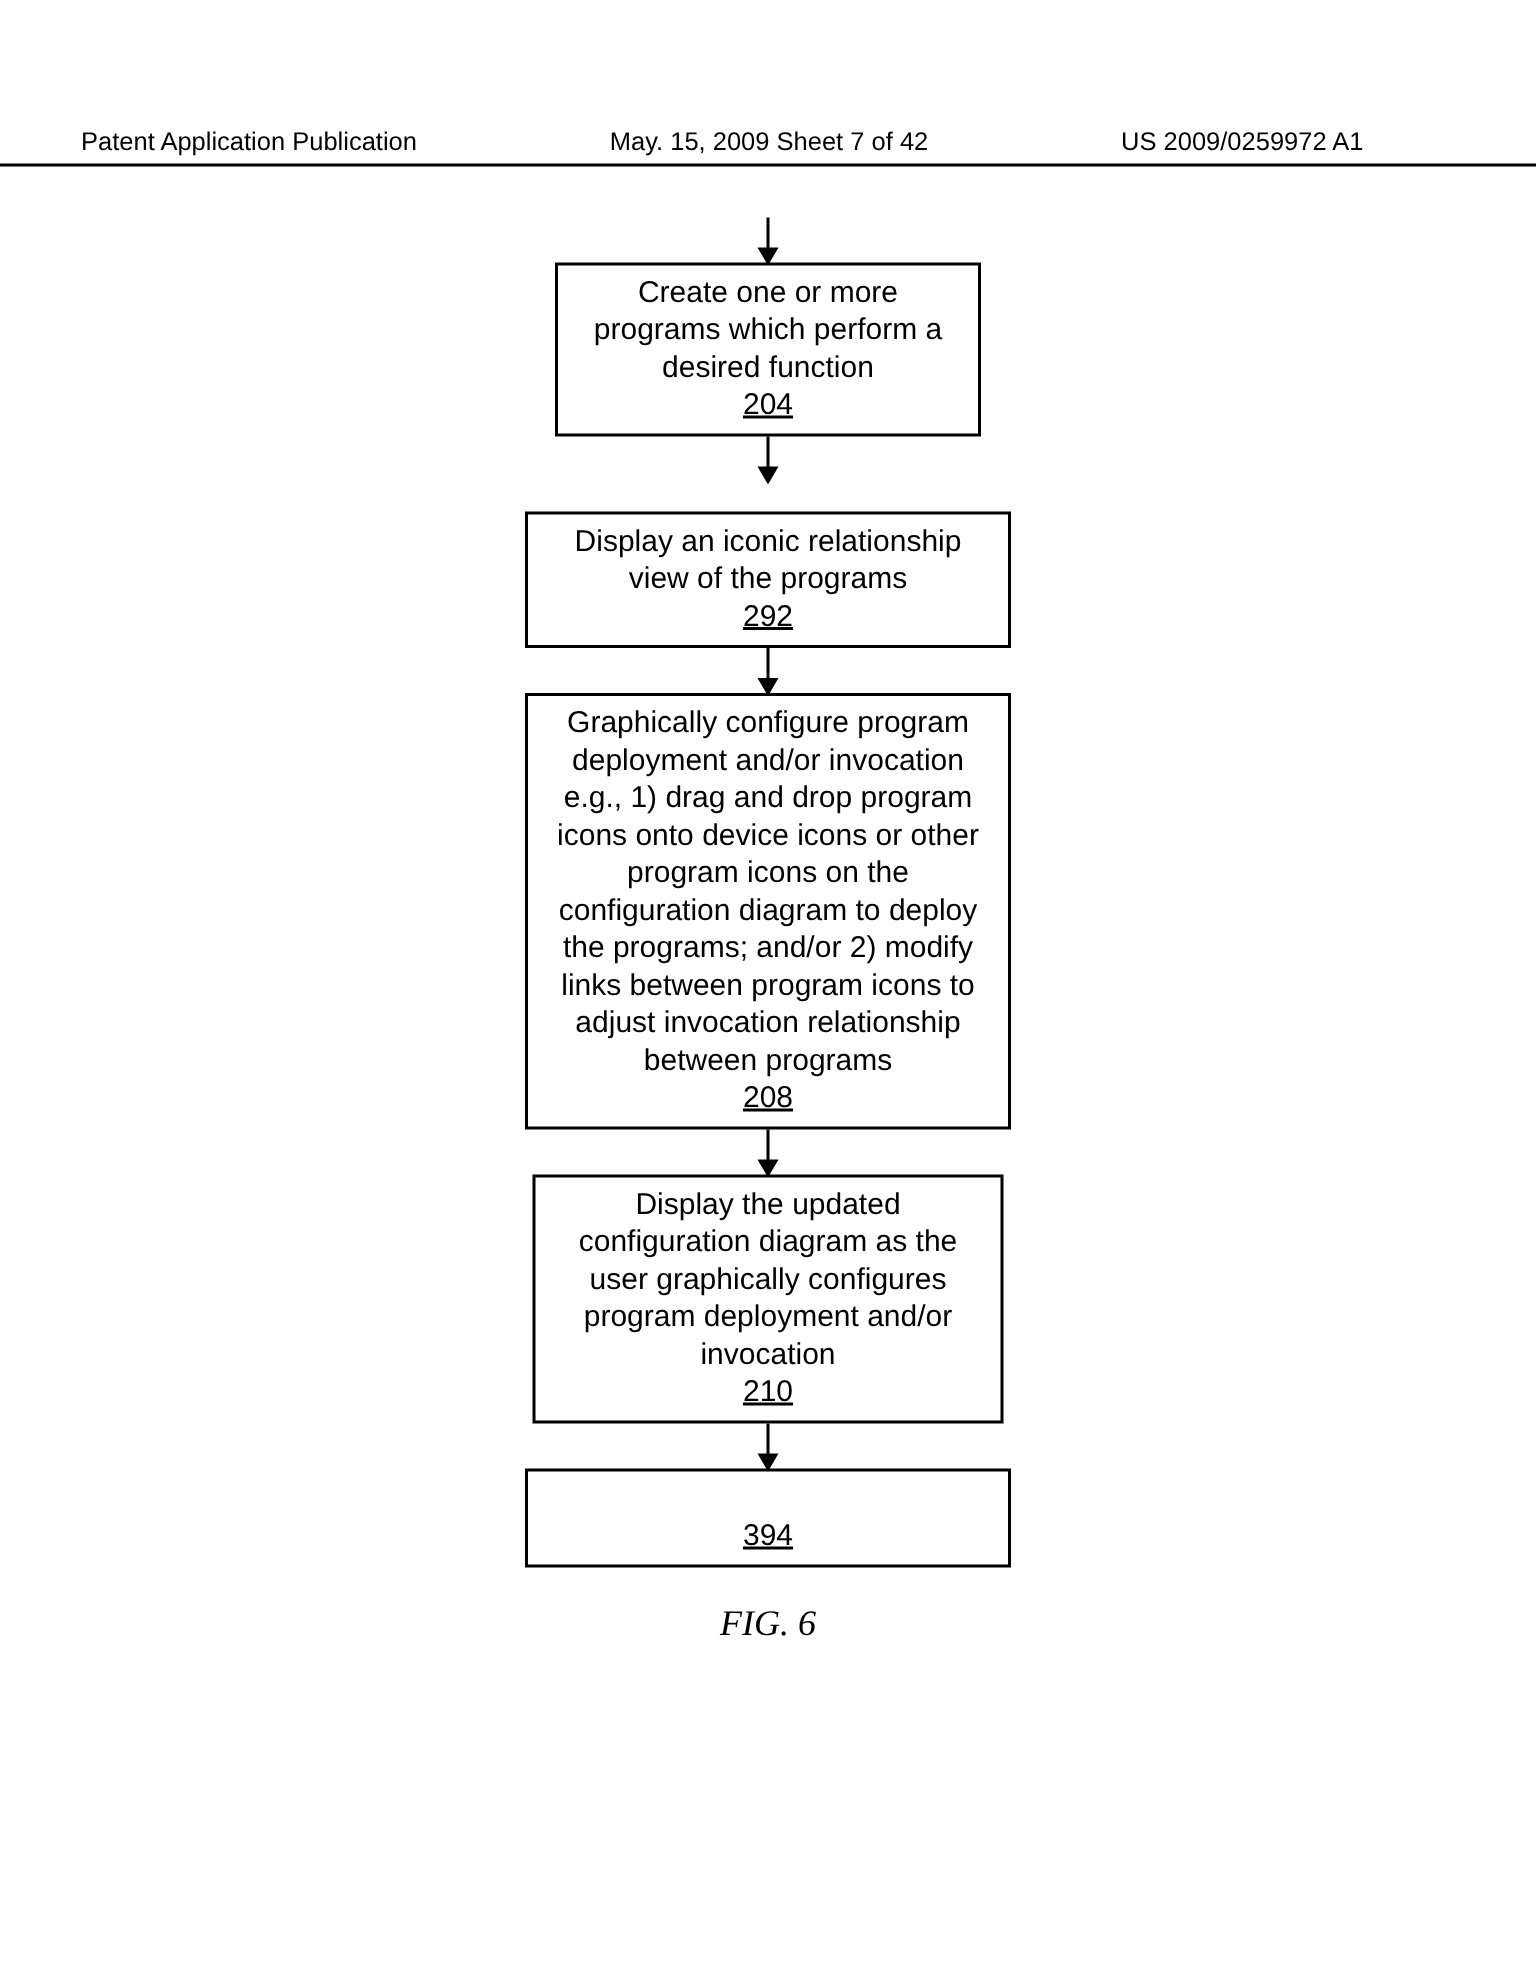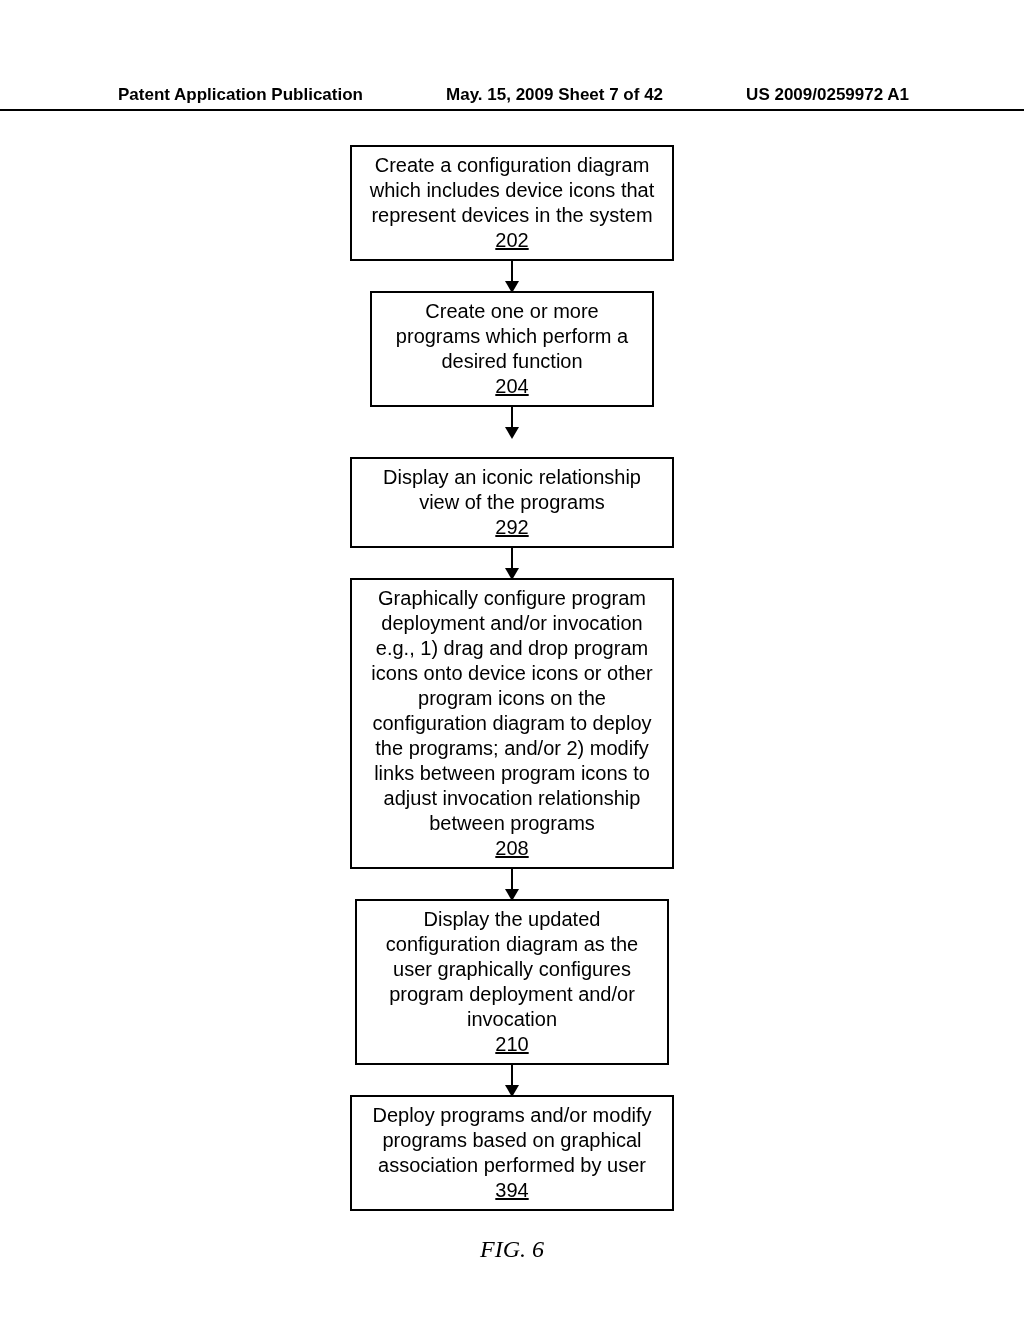--- a/index.html
+++ b/index.html
@@ -16,22 +16,21 @@
     top: 85px;
     left: 0;
     width: 1024px;
     border-bottom: 2px solid #000;
     padding-bottom: 4px;
   }
   .header-row {
     display: flex;
     justify-content: space-between;
     font-size: 17px;
-    padding: 0 115px 0 118px;
-    font-weight: bold;
+    padding: 0 115px 0 54px;
   }
 
   .flowchart {
     position: absolute;
     top: 145px;
     left: 0;
     width: 1024px;
     display: flex;
     flex-direction: column;
     align-items: center;
@@ -87,24 +86,20 @@
 <div class="header">
   <div class="header-row">
     <span>Patent Application Publication</span>
     <span>May. 15, 2009  Sheet 7 of 42</span>
     <span>US 2009/0259972 A1</span>
   </div>
 </div>
 
 <div class="flowchart">
 
-  <div class="box w1">
-    <span>Create a configuration diagram which includes device icons that represent devices in the system</span><br>
-    <span class="ref">202</span>
-  </div>
   <div class="arrow a"></div>
 
   <div class="box w2">
     <span>Create one or more programs which perform a desired function</span><br>
     <span class="ref">204</span>
   </div>
   <div class="arrow a"></div>
 
   <div class="box w3">
     <span>Display an iconic relationship view of the programs</span><br>
@@ -118,18 +113,18 @@
   </div>
   <div class="arrow a"></div>
 
   <div class="box w5">
     <span>Display the updated configuration diagram as the user graphically configures program deployment and/or invocation</span><br>
     <span class="ref">210</span>
   </div>
   <div class="arrow a"></div>
 
   <div class="box w6">
-    <span>Deploy programs and/or modify programs based on graphical association performed by user</span><br>
+    <br>
     <span class="ref">394</span>
   </div>
 
   <div class="fig-label">FIG. 6</div>
 </div>
 
 </body></html>

